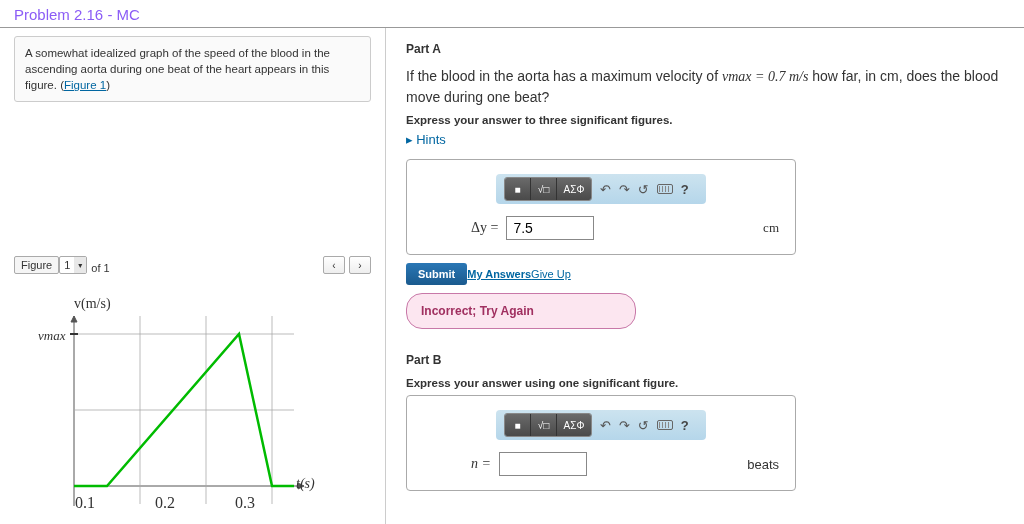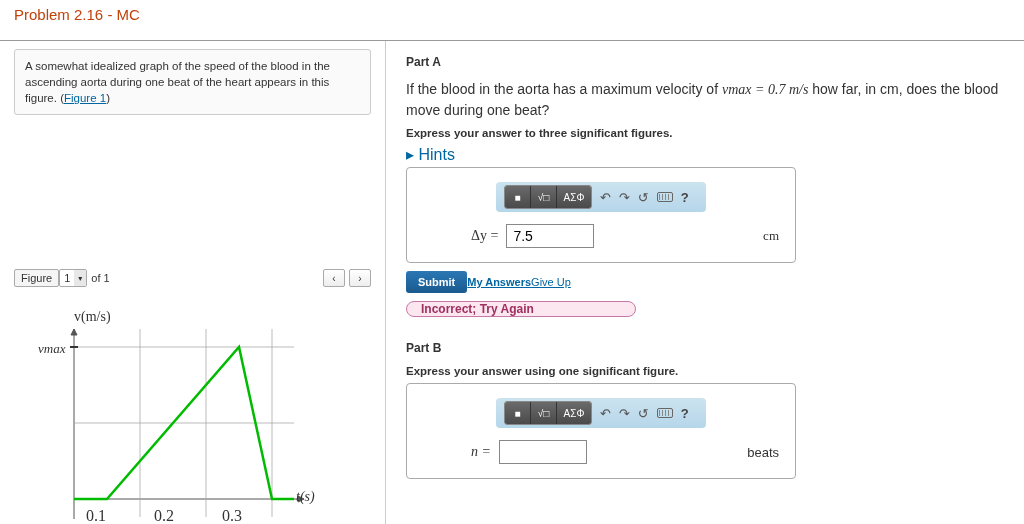--- a/index.html
+++ b/index.html
@@ -1,75 +1,75 @@
 <!DOCTYPE html>
 <html><head>
 <meta charset="utf-8">
 <style>
 * { box-sizing: border-box; margin: 0; padding: 0; }
 body { font-family: Arial, sans-serif; font-size: 12px; color: #333; background: #fff; width: 1024px; }
 .container { display: flex; border-top: 1px solid #999; }
 .left-panel { width: 385px; padding: 8px 14px; }
 .right-panel { flex: 1; padding: 8px 14px 8px 20px; border-left: 1px solid #ccc; }
-.problem-title { font-size: 15px; color: #c2410c; margin: 6px 14px 17px; }
+.problem-title { font-size: 15px; color: #8b5cf6; margin: 6px 14px 4px; }
 .problem-desc { border: 1px solid #ccc; border-radius: 3px; padding: 8px 10px; background: #fafafa; font-size: 11.5px; line-height: 1.4; margin-bottom: 24px; }
 .link { color: #0066a1; text-decoration: underline; cursor: pointer; }
 .figure-header { display: flex; align-items: center; justify-content: space-between; margin-bottom: 12px; }
 .figure-label { border: 1px solid #aaa; border-radius: 2px; padding: 2px 6px; font-size: 11px; background: #f5f5f5; }
 .spinner { display: inline-flex; align-items: center; border: 1px solid #aaa; border-radius: 2px; background: #fff; height: 18px; }
 .spinner-btn { width: 12px; height: 100%; background: #e8e8e8; display: flex; align-items: center; justify-content: center; font-size: 8px; }
 .spinner-text { padding: 0 4px; font-size: 11px; }
 .nav-btns { display: flex; gap: 4px; }
 .nav-btn { border: 1px solid #aaa; border-radius: 2px; width: 22px; height: 18px; display: flex; align-items: center; justify-content: center; background: linear-gradient(#fff,#eee); font-size: 10px; cursor: pointer; }
 .figure-box { width: 340px; height: 260px; position: relative; margin-top: 10px; }
 .axis-label-y { position: absolute; top: 10px; left: 60px; font-family: serif; font-size: 14px; }
 .vmax-label { position: absolute; top: 42px; left: 24px; font-style: italic; font-family: serif; font-size: 13px; }
 .axis-label-x { position: absolute; top: 190px; left: 282px; font-style: italic; font-family: serif; font-size: 14px; }
 svg.chart { position: absolute; left: 40px; top: 20px; }
-.x-ticks { position: absolute; display: flex; top: 208px; left: 72px; gap: 48px; font-family: serif; font-size: 16px; }
+.x-ticks { position: absolute; display: flex; top: 208px; left: 61px; gap: 60px; font-family: serif; font-size: 16px; }
 .part-header { font-size: 12px; font-weight: bold; margin: 6px 0 10px; }
 .part-question { font-size: 14px; line-height: 1.5; margin-bottom: 6px; }
 .part-instruct { font-size: 11.5px; font-weight: bold; margin-bottom: 6px; }
-.hints { color: #0066a1; font-size: 16px; cursor: pointer; margin-bottom: 3px; }
+.hints { color: #0066a1; font-size: 13px; cursor: pointer; margin-bottom: 12px; }
 .hints::before { content: "▸ "; }
 .answer-box { border: 1px solid #aaa; border-radius: 4px; padding: 14px 16px; width: 390px; margin-bottom: 8px; background: #fff; }
 .toolbar { background: linear-gradient(#cce3ef,#b5d6ea); border-radius: 4px; padding: 4px 8px; display: flex; align-items: center; gap: 8px; width: 210px; margin: 0 auto 12px; height: 30px; }
 .tool-btn-group { display: flex; border: 1px solid #888; border-radius: 3px; overflow: hidden; }
 .tool-btn { background: linear-gradient(#6a6a6a,#4a4a4a); color: #fff; width: 26px; height: 22px; display: flex; align-items: center; justify-content: center; font-size: 10px; border-right: 1px solid #333; cursor: pointer; }
 .tool-btn:last-child { border-right: none; }
 .tool-icon { color: #555; font-size: 13px; cursor: pointer; }
 .tool-q { font-weight: bold; color: #444; cursor: pointer; font-size: 13px; }
 .equation-row { display: flex; align-items: center; gap: 8px; justify-content: center; }
 .eq-label { font-family: serif; font-size: 14px; margin-left: 48px; }
 .eq-input { border: 1px solid #888; height: 24px; width: 88px; padding: 0 6px; font-size: 14px; }
 .unit-label { font-family: serif; font-size: 13px; margin-left: auto; }
 .button-row { display: flex; align-items: center; margin-bottom: 8px; }
 .submit-btn { background: linear-gradient(#2a77b5,#1a5a8e); color: #fff; border: none; border-radius: 3px; padding: 5px 12px; font-size: 11px; font-weight: bold; cursor: pointer; }
 .blue-link { color: #0066a1; font-size: 11px; text-decoration: underline; cursor: pointer; }
-.feedback-box { background: #fce6f0; border: 1px solid #c878a8; border-radius: 16px; padding: 0 14px; width: 230px; color: #a03060; font-weight: bold; font-size: 12px; }
+.feedback-box { background: #fce6f0; border: 1px solid #c878a8; border-radius: 16px; padding: 10px 14px; width: 230px; color: #a03060; font-weight: bold; font-size: 12px; }
 .italic { font-style: italic; font-family: serif; }
 .keyboard-icon { display:inline-block; width:16px; height:10px; border:1px solid #666; border-radius:2px; position:relative;}
 .keyboard-icon::after{content:"";position:absolute;top:1px;left:1px;right:1px;bottom:1px;background:repeating-linear-gradient(90deg,#888 0 1px,transparent 1px 3px);}
 </style>
 </head>
 <body>
 
 <div class="problem-title">Problem 2.16 - MC</div>
 
 <div class="container">
 <div class="left-panel">
 
   <div class="problem-desc">
     <span>A somewhat idealized graph of the speed of the blood in the ascending aorta during one beat of the heart appears in this figure. (</span><span class="link">Figure 1</span><span>)</span>
   </div>
 
   <div style="height:130px"></div>
 
   <div class="figure-header">
-    <div style="display:flex;align-items:center;gap:0;">
+    <div style="display:flex;align-items:flex-end;gap:0;">
       <span class="figure-label">Figure</span>
       <span class="spinner">
         <span class="spinner-text">1</span>
         <span class="spinner-btn">▾</span>
       </span>
       <span style="margin-left:4px;font-size:11px;">of 1</span>
     </div>
     <div class="nav-btns">
       <div class="nav-btn">‹</div>
       <div class="nav-btn">›</div>

